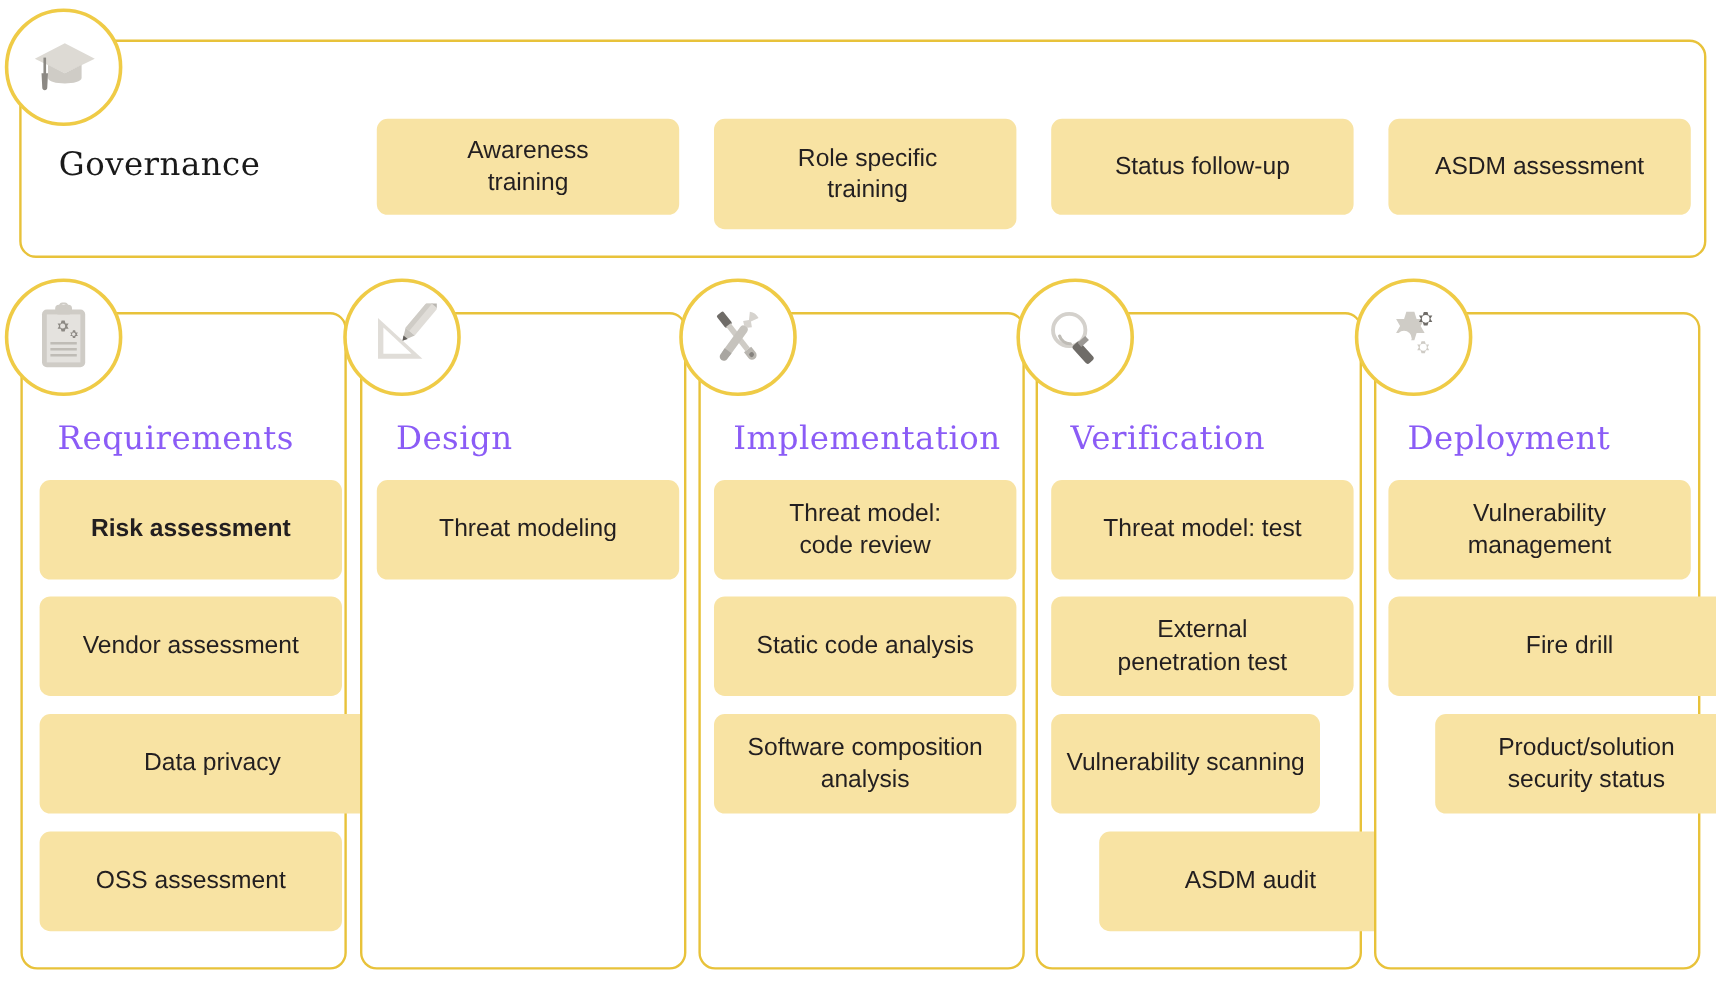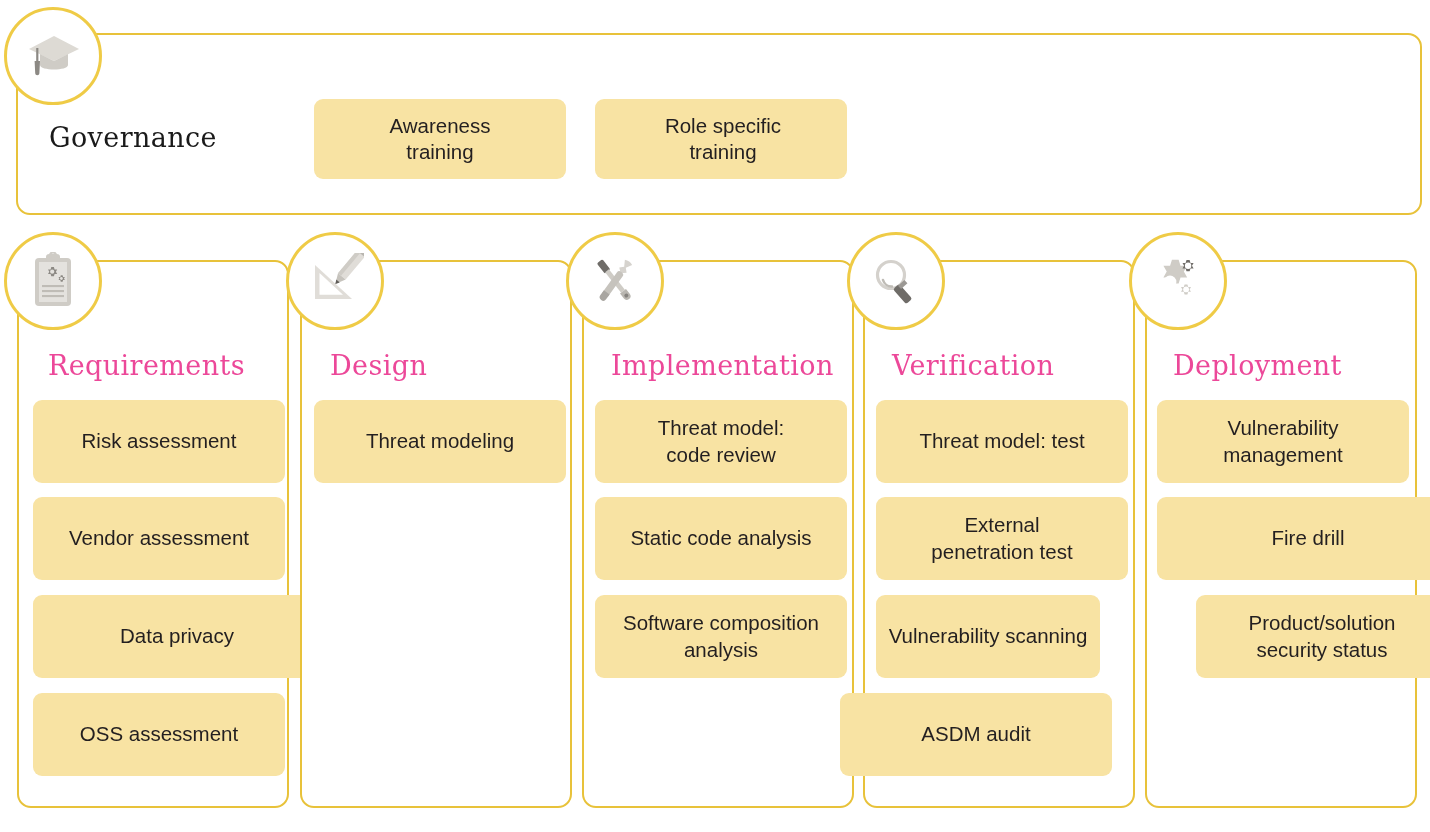--- a/index.html
+++ b/index.html
@@ -43,21 +43,21 @@
     font-size:20.5px;
     line-height:1.28;
     padding:4px 10px;
     box-sizing:border-box;
     font-family:"Liberation Sans", sans-serif;
   }
 
   
   .phase-title{
     position:absolute;
-    color:#ec4899;
+    color:#8b5cf6;
     font-family:"DejaVu Serif", serif;
     font-size:27px;
     font-weight:400;
     letter-spacing:0.4px;
     white-space:nowrap;
   }
   .gov-title{
     position:absolute;
     color:#1A1A1A;
     font-family:"DejaVu Serif", serif;
@@ -81,21 +81,23 @@
         <path d="M16 24 L16 35 C16 41 44 41 44 35 L44 24 L30 31 Z" fill="#CFCCC6"></path>
         <rect x="12.2" y="18" width="2.2" height="14" fill="#8C8984"></rect>
         <path d="M10.6 31 L16 31 L15.4 43 C15.4 46 11.2 46 11.2 43 Z" fill="#8C8984"></path>
       </svg>
     </span>
   </div>
 
   <div class="gov-title" style="left:49px;top:122px;">Governance</div>
 
   <div class="card" style="left:314px;top:99px;width:252px;height:80px;">Awareness<br>training</div>
-  <div class="card" style="left:595px;top:99px;width:252px;height:80px;padding-left:14px;">Role specific<br>training</div>
+  <div class="card" style="left:595px;top:99px;width:252px;height:92px;padding-left:14px;">Role specific<br>training</div>
+  <div class="card" style="left:876px;top:99px;width:252px;height:80px;">Status follow-up</div>
+  <div class="card" style="left:1157px;top:99px;width:252px;height:80px;">ASDM assessment</div>
 
   <div class="panel" style="left:17px;top:260px;width:272px;height:548px;"></div>
   <div class="badge" style="left:4px;top:232px;">
     <span>
       <svg width="50" height="58" viewBox="0 0 50 58">
         <rect x="7" y="6" width="36" height="48" rx="4" fill="#CFCCC6"></rect>
         <rect x="11" y="10" width="28" height="40" fill="#E4E2DE"></rect>
         <rect x="18" y="2" width="14" height="8" rx="3" fill="#CFCCC6"></rect>
         <circle cx="25" cy="3.5" r="3" fill="none" stroke="#CFCCC6" stroke-width="2"></circle>
         <g fill="#8C8984">
@@ -107,21 +109,21 @@
         <g fill="#BFBCB6">
           <rect x="14" y="33" width="22" height="2.1"></rect>
           <rect x="14" y="38" width="22" height="2.1"></rect>
           <rect x="14" y="43" width="22" height="2.1"></rect>
         </g>
       </svg>
     </span>
   </div>
   <div class="phase-title" style="left:48px;top:350px;">Requirements</div>
 
-  <div class="card" style="left:33px;top:400px;width:252px;height:83px;">Risk assessment</div>
+  <div class="card" style="left:33px;top:400px;width:252px;height:83px;font-weight:bold;">Risk assessment</div>
   <div class="card" style="left:33px;top:497px;width:252px;height:83px;">Vendor assessment</div>
   <div class="card" style="left:33px;top:595px;width:288px;height:83px;">Data privacy</div>
   <div class="card" style="left:33px;top:693px;width:252px;height:83px;">OSS assessment</div>
 
   <div class="panel" style="left:300px;top:260px;width:272px;height:548px;"></div>
   <div class="badge" style="left:286px;top:232px;">
     <span>
       <svg width="58" height="56" viewBox="0 0 58 56">
         <path d="M9 12 L9 46 L46 46 Z" fill="#E0DDD8"></path>
         <path d="M13.5 20 L13.5 41.8 L37 41.8 Z" fill="#FFFFFF"></path>
@@ -172,21 +174,21 @@
         <rect x="30.5" y="31" width="8.2" height="20" rx="2.4" transform="rotate(-42 34.6 41)" fill="#6F6C68"></rect>
         <rect x="30.4" y="29.2" width="8.6" height="4.6" transform="rotate(-42 34.7 31.5)" fill="#9B9894"></rect>
       </svg>
     </span>
   </div>
   <div class="phase-title" style="left:892px;top:350px;">Verification</div>
 
   <div class="card" style="left:876px;top:400px;width:252px;height:83px;">Threat model: test</div>
   <div class="card" style="left:876px;top:497px;width:252px;height:83px;">External<br>penetration test</div>
   <div class="card" style="left:876px;top:595px;width:224px;height:83px;">Vulnerability scanning</div>
-  <div class="card" style="left:840px;top:693px;width:272px;height:83px;text-align:right;">ASDM audit</div>
+  <div class="card" style="left:916px;top:693px;width:252px;height:83px;text-align:right;">ASDM audit</div>
 
   <div class="panel" style="left:1145px;top:260px;width:272px;height:548px;"></div>
   <div class="badge" style="left:1129px;top:232px;">
     <span>
       <svg width="58" height="54" viewBox="0 0 58 54">
         <g fill="#CFCCC6">
           <path d="M18 10 l4.6 0 1.3-4.2 4.6 0 1.3 4.2 4.6 0 -2.3 4 2.3 4 -4.6 0 -1.3 4.2 -4.6 0 -1.3-4.2 -4.6 0 2.3-4z" transform="translate(-3,6) scale(1.45) translate(-6,-6)"></path>
         </g>
         <circle cx="21" cy="28" r="6.4" fill="#FFFFFF"></circle>
         <g fill="#6F6C68">

